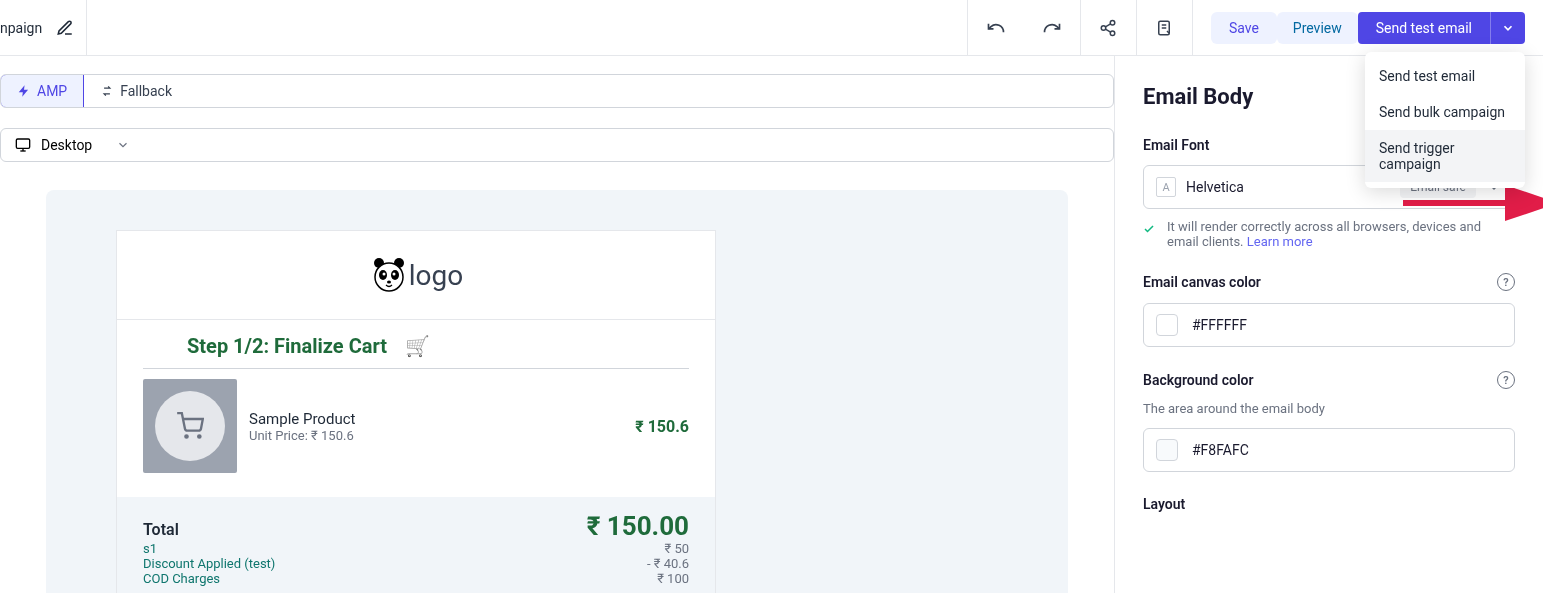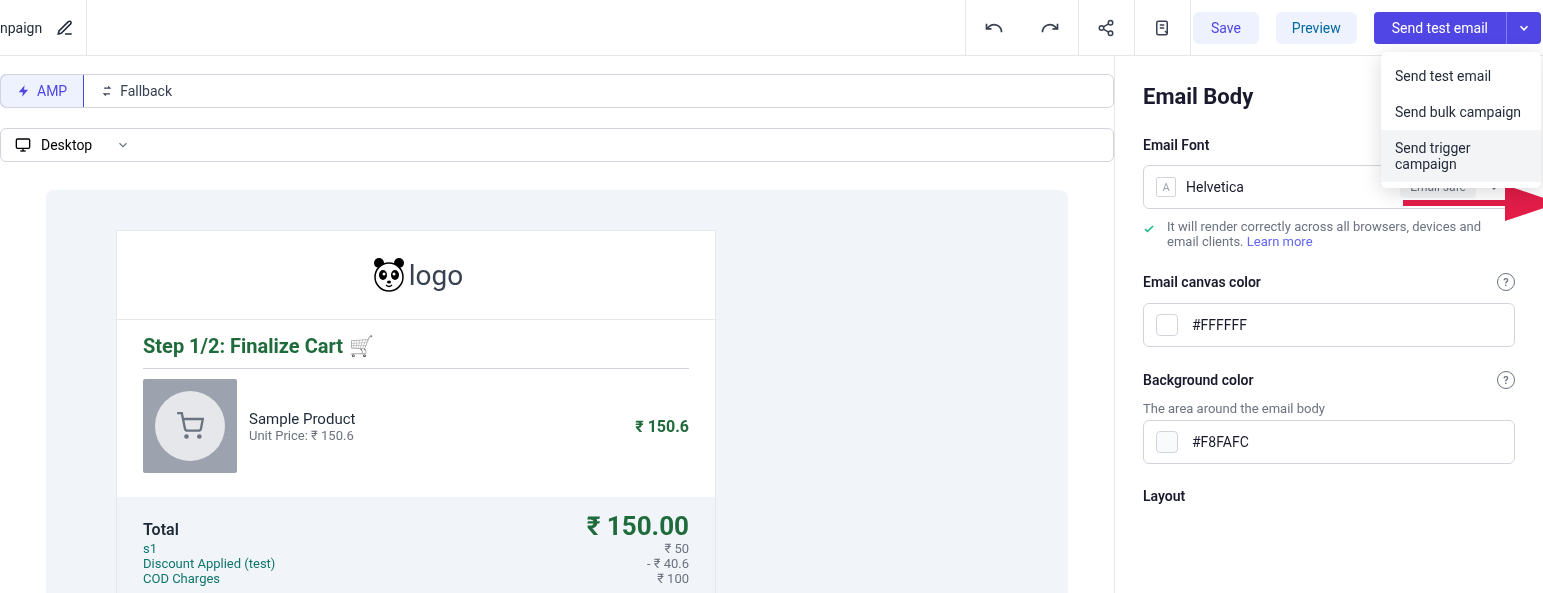--- a/index.html
+++ b/index.html
@@ -6,21 +6,21 @@
 body { width: 1543px; height: 593px; overflow: hidden; background: #fff; color: #1a1a2e; }
 
 .topbar { height: 56px; border-bottom: 1px solid #e5e7eb; display: flex; align-items: center; }
 .topbar-left { display: flex; align-items: center; gap: 14px; padding-right: 12px; }
 .campaign-title { font-size: 14px; color: #1f2937; }
 .edit-icon { width: 18px; height: 18px; color: #1f2937; cursor: pointer; }
 .topbar-spacer { flex: 1; border-left: 1px solid #e5e7eb; height: 100%; }
 .icon-cell { width: 56px; height: 100%; border-left: 1px solid #e5e7eb; display: flex; align-items: center; justify-content: center; color: #374151; cursor: pointer; }
 .undo-redo { display: flex; border-left: 1px solid #e5e7eb; height: 100%; }
 .undo-redo .icon-cell { border-left: none; }
-.final-actions { display: flex; align-items: center; gap: 17px; padding: 0 2px; border-left: 1px solid #e5e7eb; height: 100%; }
+.final-actions { display: flex; align-items: center; gap: 0; padding: 0 18px; border-left: 1px solid #e5e7eb; height: 100%; }
 .btn-ghost { background: #eef2ff; color: #4f46e5; border: none; padding: 8px 18px; border-radius: 6px; font-size: 14px; cursor: pointer; }
 .btn-ghost-preview { background: #eef2ff; color: #0369a1; border: none; padding: 8px 16px; border-radius: 6px; font-size: 14px; cursor: pointer; }
 .btn-primary-group { display: flex; position: relative; }
 .btn-primary { background: #4f46e5; color: #fff; border: none; padding: 8px 18px; border-radius: 4px 0 0 4px; font-size: 14px; cursor: pointer; }
 .btn-primary-caret { background: #4f46e5; color: #fff; border: none; border-left: 1px solid rgba(255,255,255,0.3); padding: 8px 10px; border-radius: 0 4px 4px 0; cursor: pointer; display: flex; align-items: center; }
 .dropdown { position: absolute; top: 40px; right: 0; background: #fff; box-shadow: 0 4px 20px rgba(0,0,0,0.15); border-radius: 6px; width: 160px; padding: 6px 0; z-index: 100; }
 .dropdown-item { padding: 10px 14px; font-size: 14px; color: #1f2937; cursor: pointer; }
 .dropdown-item.highlight { background: #f3f4f6; }
 
 .main-area { display: flex; height: calc(593px - 56px); }
@@ -31,21 +31,21 @@
 .seg-btn + .seg-btn { border-left: 1px solid #d1d5db; }
 .seg-btn.active { background: #eef2ff; color: #4f46e5; border: 1px solid #4f46e5; margin: -1px; border-radius: 6px 0 0 6px; z-index: 1; }
 .device-select { display: flex; align-items: center; gap: 10px; border: 1px solid #d1d5db; border-radius: 6px; padding: 8px 14px; font-size: 14px; cursor: pointer; background: #fff; }
 
 .email-canvas-wrap { background: #f1f5f9; margin: 0 46px 0 46px; border-radius: 8px 8px 0 0; padding: 40px 0 0 0; height: 430px; overflow: hidden; }
 .email-canvas { background: #fff; width: 600px; margin: 0 0 0 70px; border: 1px solid #e5e7eb; }
 .logo-row { display: flex; align-items: center; justify-content: center; padding: 24px 0; }
 .panda-face { width: 40px; height: 40px; display: flex; align-items: center; justify-content: center; }
 .logo-text { font-size: 28px; color: #374151; font-weight: 400; }
 .step-section { padding: 14px 26px 14px 26px; border-top: 1px solid #e5e7eb; }
-.step-title { font-size: 20px; font-weight: 700; color: #1f6b3b; padding-bottom: 10px; display: flex; align-items: flex-start; gap: 6px; }
+.step-title { font-size: 20px; font-weight: 700; color: #1f6b3b; padding-bottom: 10px; display: flex; align-items: flex-start; gap: 18px; margin-left: 44px; }
 .hr { border: none; border-top: 1px solid #d1d5db; margin-bottom: 10px; }
 .product-row { display: flex; align-items: center; gap: 12px; padding-bottom: 10px; }
 .product-img { width: 94px; height: 94px; background: #9ca3af; display: flex; align-items: center; justify-content: center; border-radius: 2px; }
 .product-img-inner { width: 70px; height: 70px; background: #e5e7eb; border-radius: 50%; display: flex; align-items: center; justify-content: center; }
 .cart-ic { color: #6b7280; }
 .product-info { flex: 1; }
 .product-name { font-size: 15px; color: #1f2937; }
 .product-unit { font-size: 13px; color: #6b7280; }
 .product-price { font-size: 16px; font-weight: 700; color: #1f6b3b; }
 .totals-section { background: #f1f5f9; padding: 14px 26px; }
@@ -67,21 +67,21 @@
 .font-icon-box { width: 20px; height: 20px; border: 1px solid #d1d5db; border-radius: 2px; display: flex; align-items: center; justify-content: center; font-size: 11px; color: #9ca3af; }
 .font-name { flex: 1; font-size: 14px; }
 .email-safe-badge { background: #f3f4f6; color: #6b7280; font-size: 12px; padding: 4px 10px; border-radius: 4px; }
 .chev { color: #6b7280; }
 .helper-row { display: flex; gap: 12px; font-size: 13px; color: #6b7280; margin-bottom: 24px; align-items: flex-start; }
 .helper-row .check-ic { color: #10b981; margin-top: 2px; }
 .helper-row a { color: #6366f1; text-decoration: none; }
 .color-input { border: 1px solid #d1d5db; border-radius: 6px; padding: 10px 12px; display: flex; align-items: center; gap: 14px; margin-bottom: 24px; }
 .color-swatch { width: 22px; height: 22px; border: 1px solid #d1d5db; border-radius: 4px; }
 .color-val { font-size: 14px; }
-.sub-desc { font-size: 13px; color: #6b7280; margin-bottom: 4px; }
+.sub-desc { font-size: 13px; color: #6b7280; margin-bottom: 12px; }
 </style>
 </head>
 <body>
 
 <div class="topbar">
   <div class="topbar-left">
     <span class="campaign-title">npaign</span>
     <svg class="edit-icon" viewBox="0 0 24 24" fill="none" stroke="currentColor" stroke-width="2">
         <path d="M12 20h9"></path>
         <path d="M16.5 3.5a2.121 2.121 0 0 1 3 3L7 19l-4 1 1-4L16.5 3.5z"></path>

